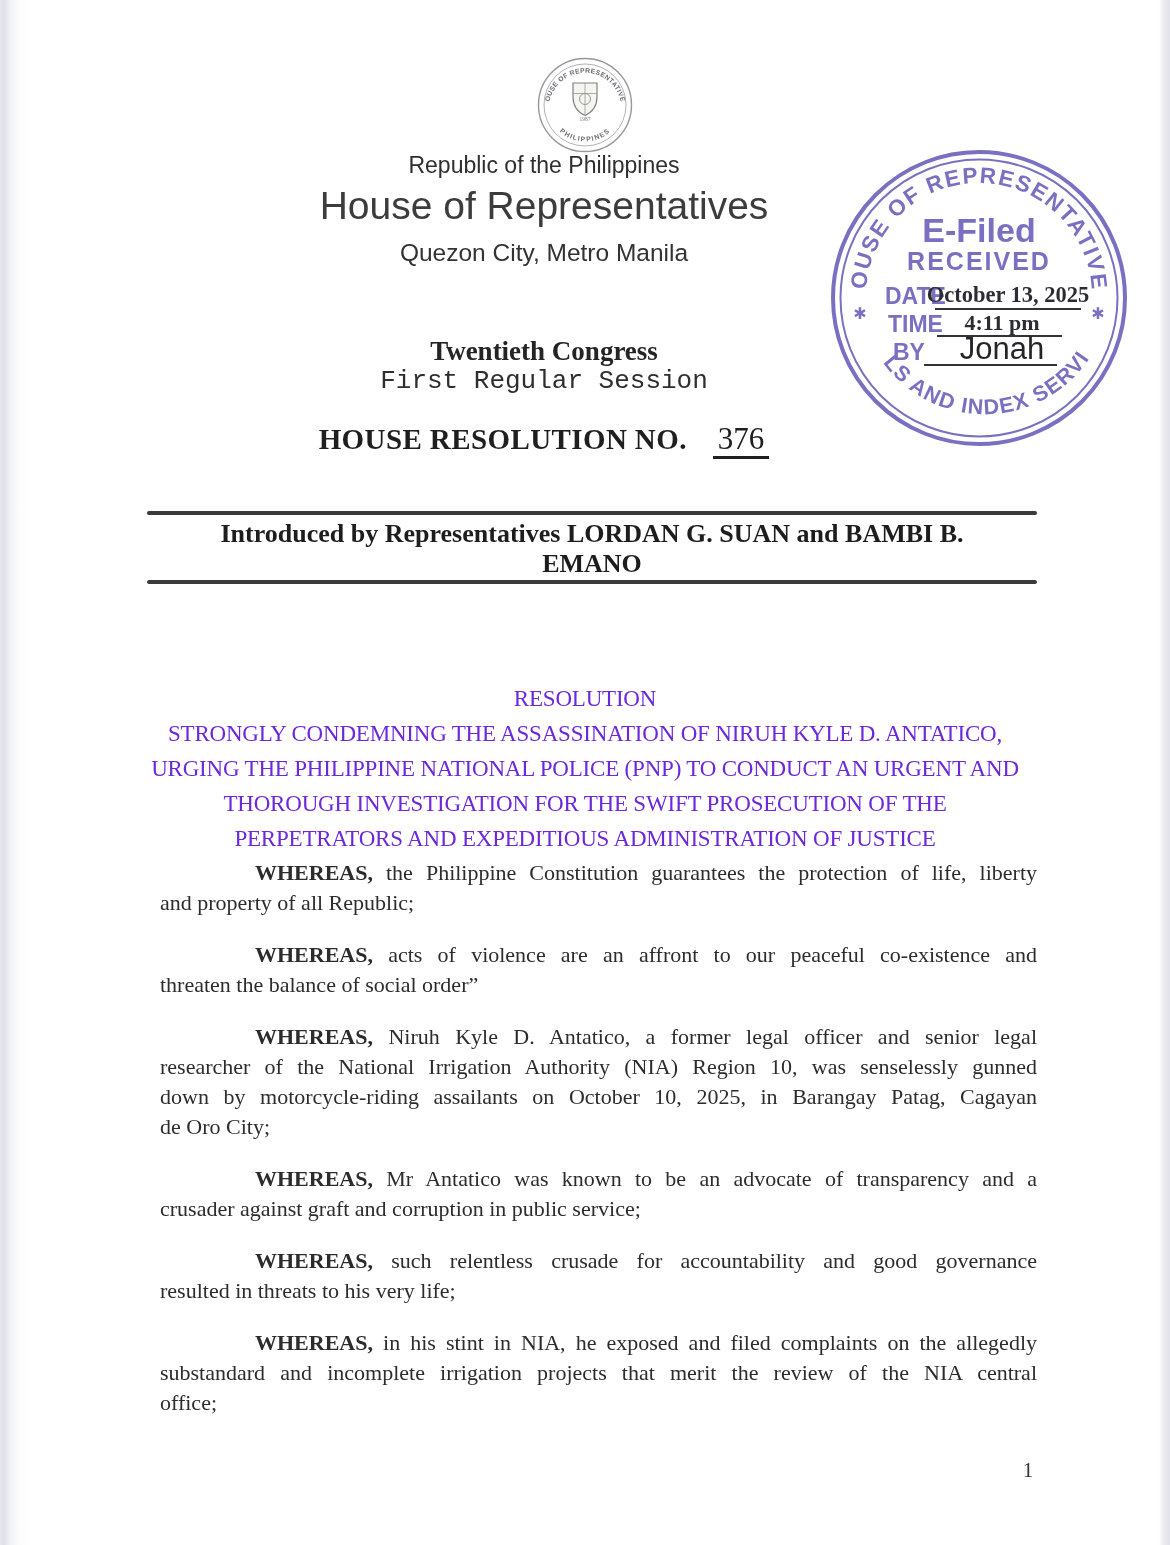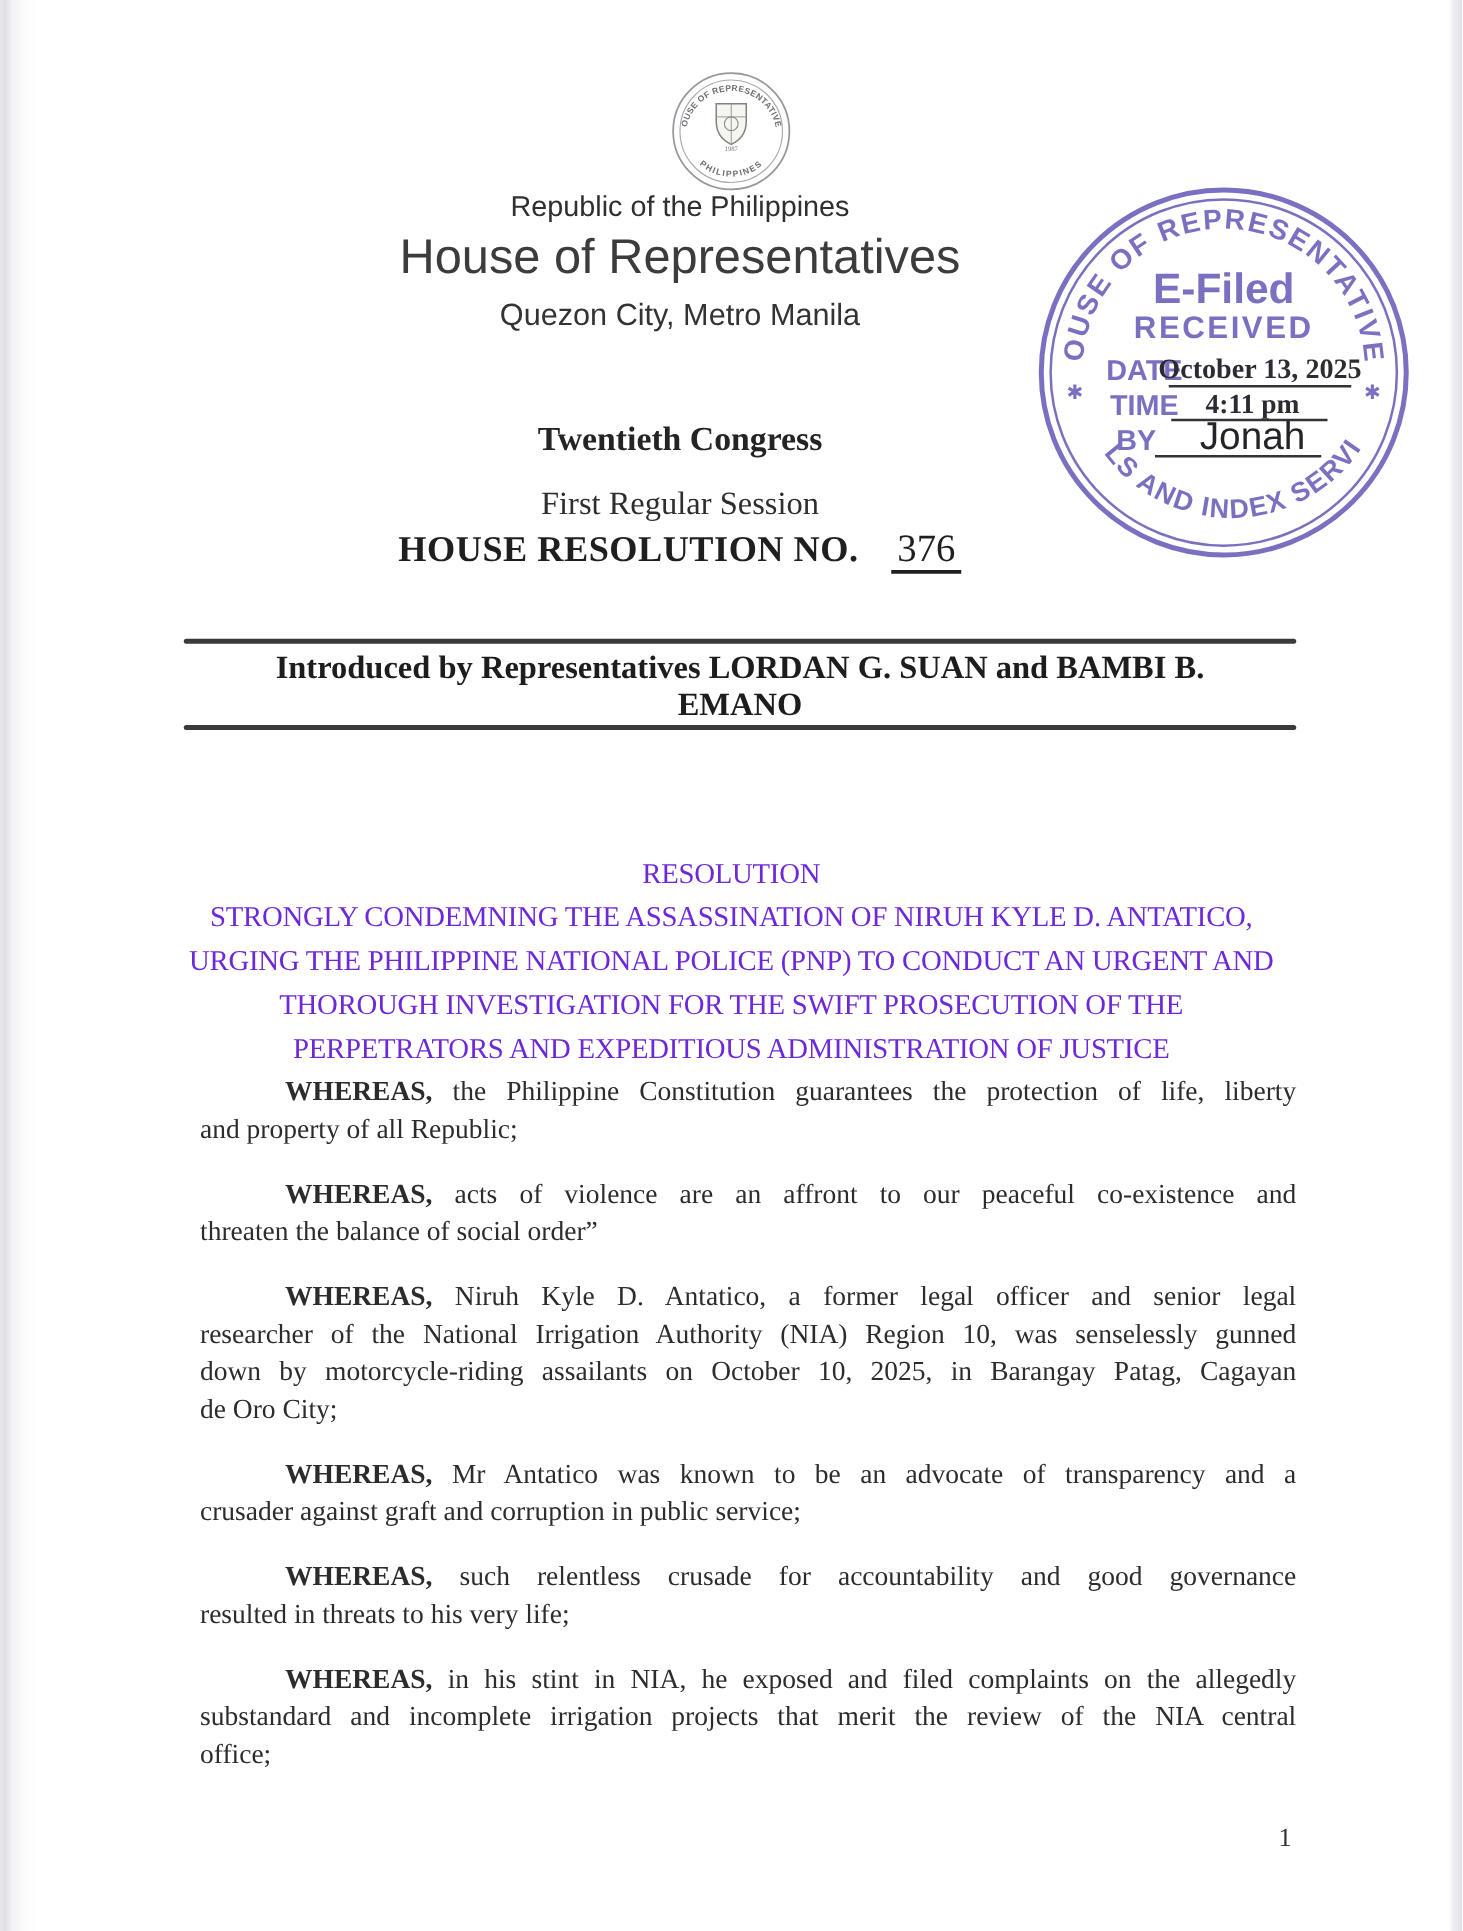--- a/index.html
+++ b/index.html
@@ -9,21 +9,21 @@
        background:linear-gradient(90deg,#e7e7ee 0px,#dfdfe8 4px,#f1f1f6 10px,#fbfbfd 18px,#ffffff 30px);}
   .edge-right{position:absolute;right:0;top:0;bottom:0;width:11px;
        background:linear-gradient(90deg,#ffffff 0px,#ededf2 4px,#e1e1e9 11px);}
 
   .ctr{position:absolute;left:0;width:1088px;text-align:center;}
   .seal{position:absolute;left:535px;top:55px;}
   .republic{top:152px;font-family:"Liberation Sans",sans-serif;font-size:23px;color:#2f2f2f;}
   .chamber{top:184px;font-family:"Liberation Sans",sans-serif;font-size:39px;color:#3c3c3c;}
   .location{top:239px;font-family:"Liberation Sans",sans-serif;font-size:24.5px;color:#333;}
   .congress{top:336px;font-size:27px;font-weight:bold;color:#242424;}
-  .session{top:388px;font-size:26px;color:#2e2e2e;}
+  .session{top:366px;font-size:26px;color:#2e2e2e;font-family:Liberation Mono, monospace;}
   .res-no{top:421px;color:#1f1f1f;}
   .res-no .lbl{font-size:29px;font-weight:bold;letter-spacing:.4px;vertical-align:baseline;}
   .res-no .num{font-size:31px;font-weight:normal;margin-left:26px;padding:0 5px 0 5px;
                border-bottom:3px solid #1f1f1f;vertical-align:baseline;}
 
   .rule{position:absolute;left:147px;width:890px;height:4px;background:#3a3a3a;border-radius:2px;}
   .rule1{top:511px;}
   .rule2{top:580px;}
   .introduced{position:absolute;left:147px;top:519px;width:890px;text-align:center;
               font-weight:bold;font-size:26px;line-height:30px;color:#1d1d1d;}
@@ -31,21 +31,21 @@
 
   .res-title{position:absolute;left:145px;top:641px;width:880px;text-align:center;
              font-weight:normal;font-size:23px;line-height:35px;color:#6d28d9;letter-spacing:-0.2px;margin-top:40px;}
   .res-title div{white-space:nowrap;}
 
   .body-text{position:absolute;left:160px;top:858px;width:877px;font-size:22px;line-height:30px;color:#2c2c2c;}
   .para{margin:0 0 22px 0;}
   .line{text-align:justify;text-align-last:justify;white-space:nowrap;}
   .line.first{text-indent:68px;}
   .line.last{text-align-last:left;}
-  .lead{font-weight:bold;}
+  .lead{font-weight:bold;margin-left:27px;}
 
   .pageno{position:absolute;left:1008px;top:1458px;width:40px;font-size:21px;color:#333;text-align:center;}
 
   .stamp{position:absolute;left:824px;top:146px;opacity:.93;}
   svg text{user-select:none;}
 </style>
 </head>
 <body>
 
 <div class="page">

